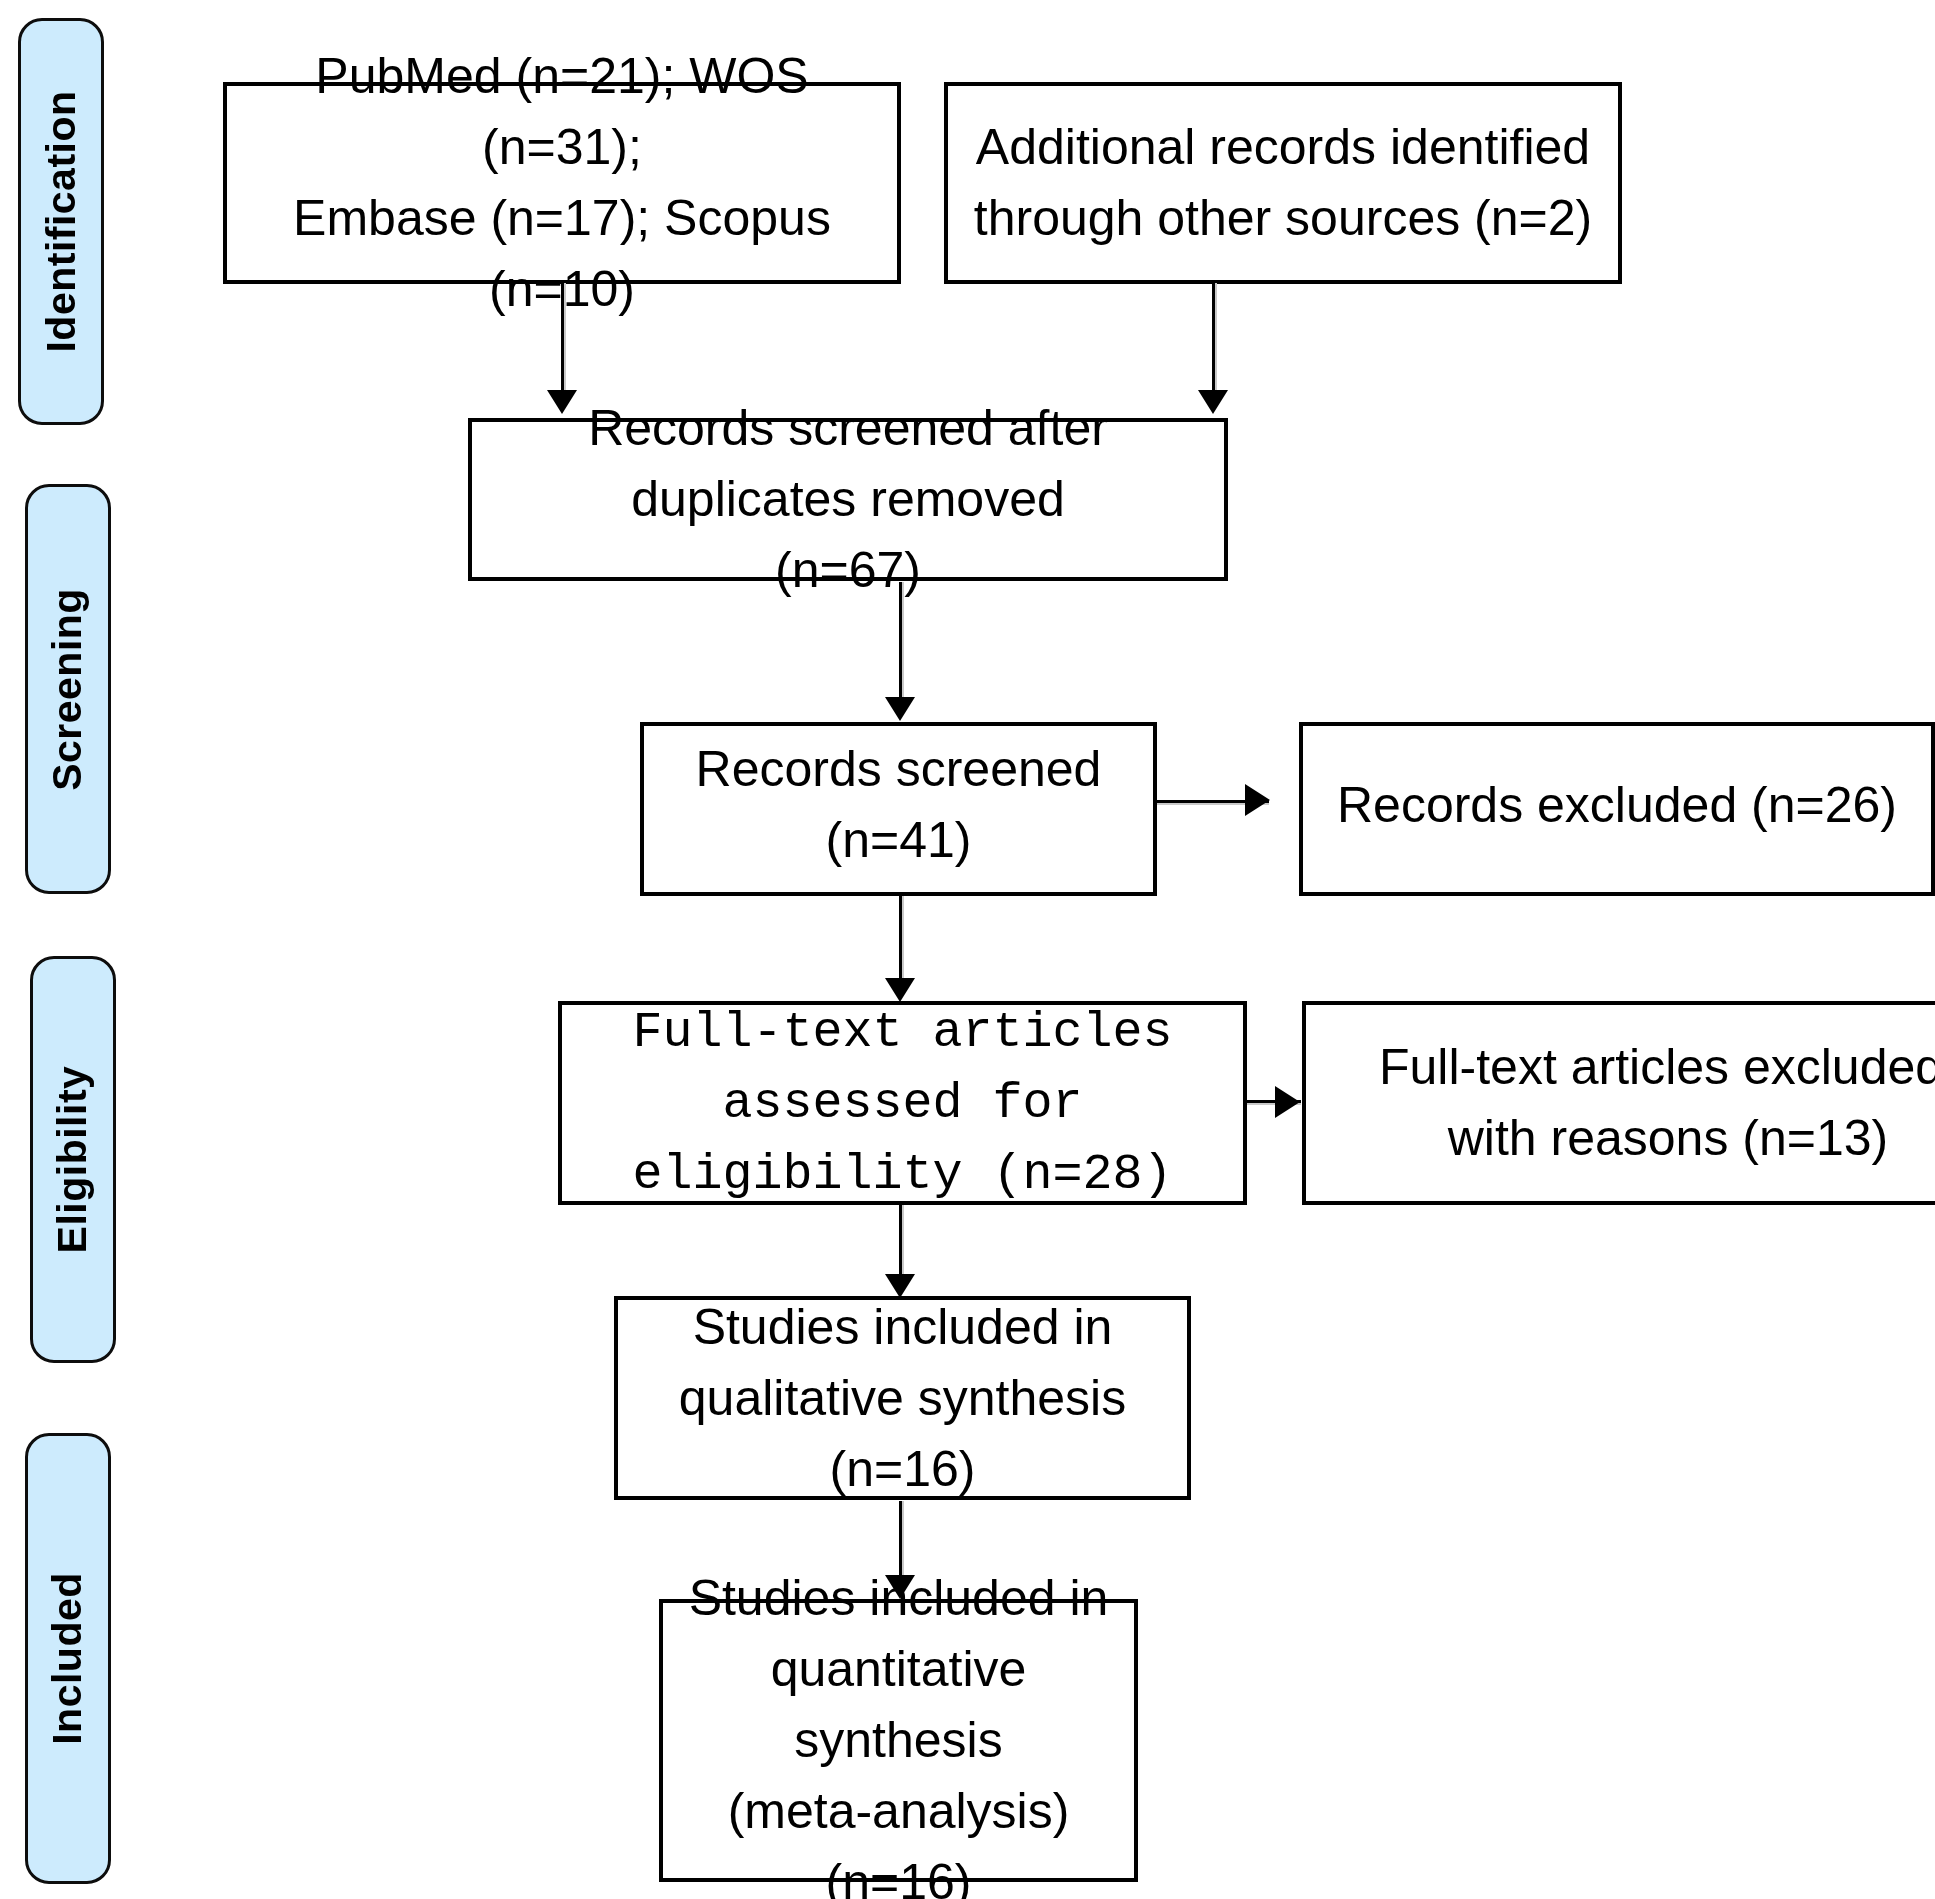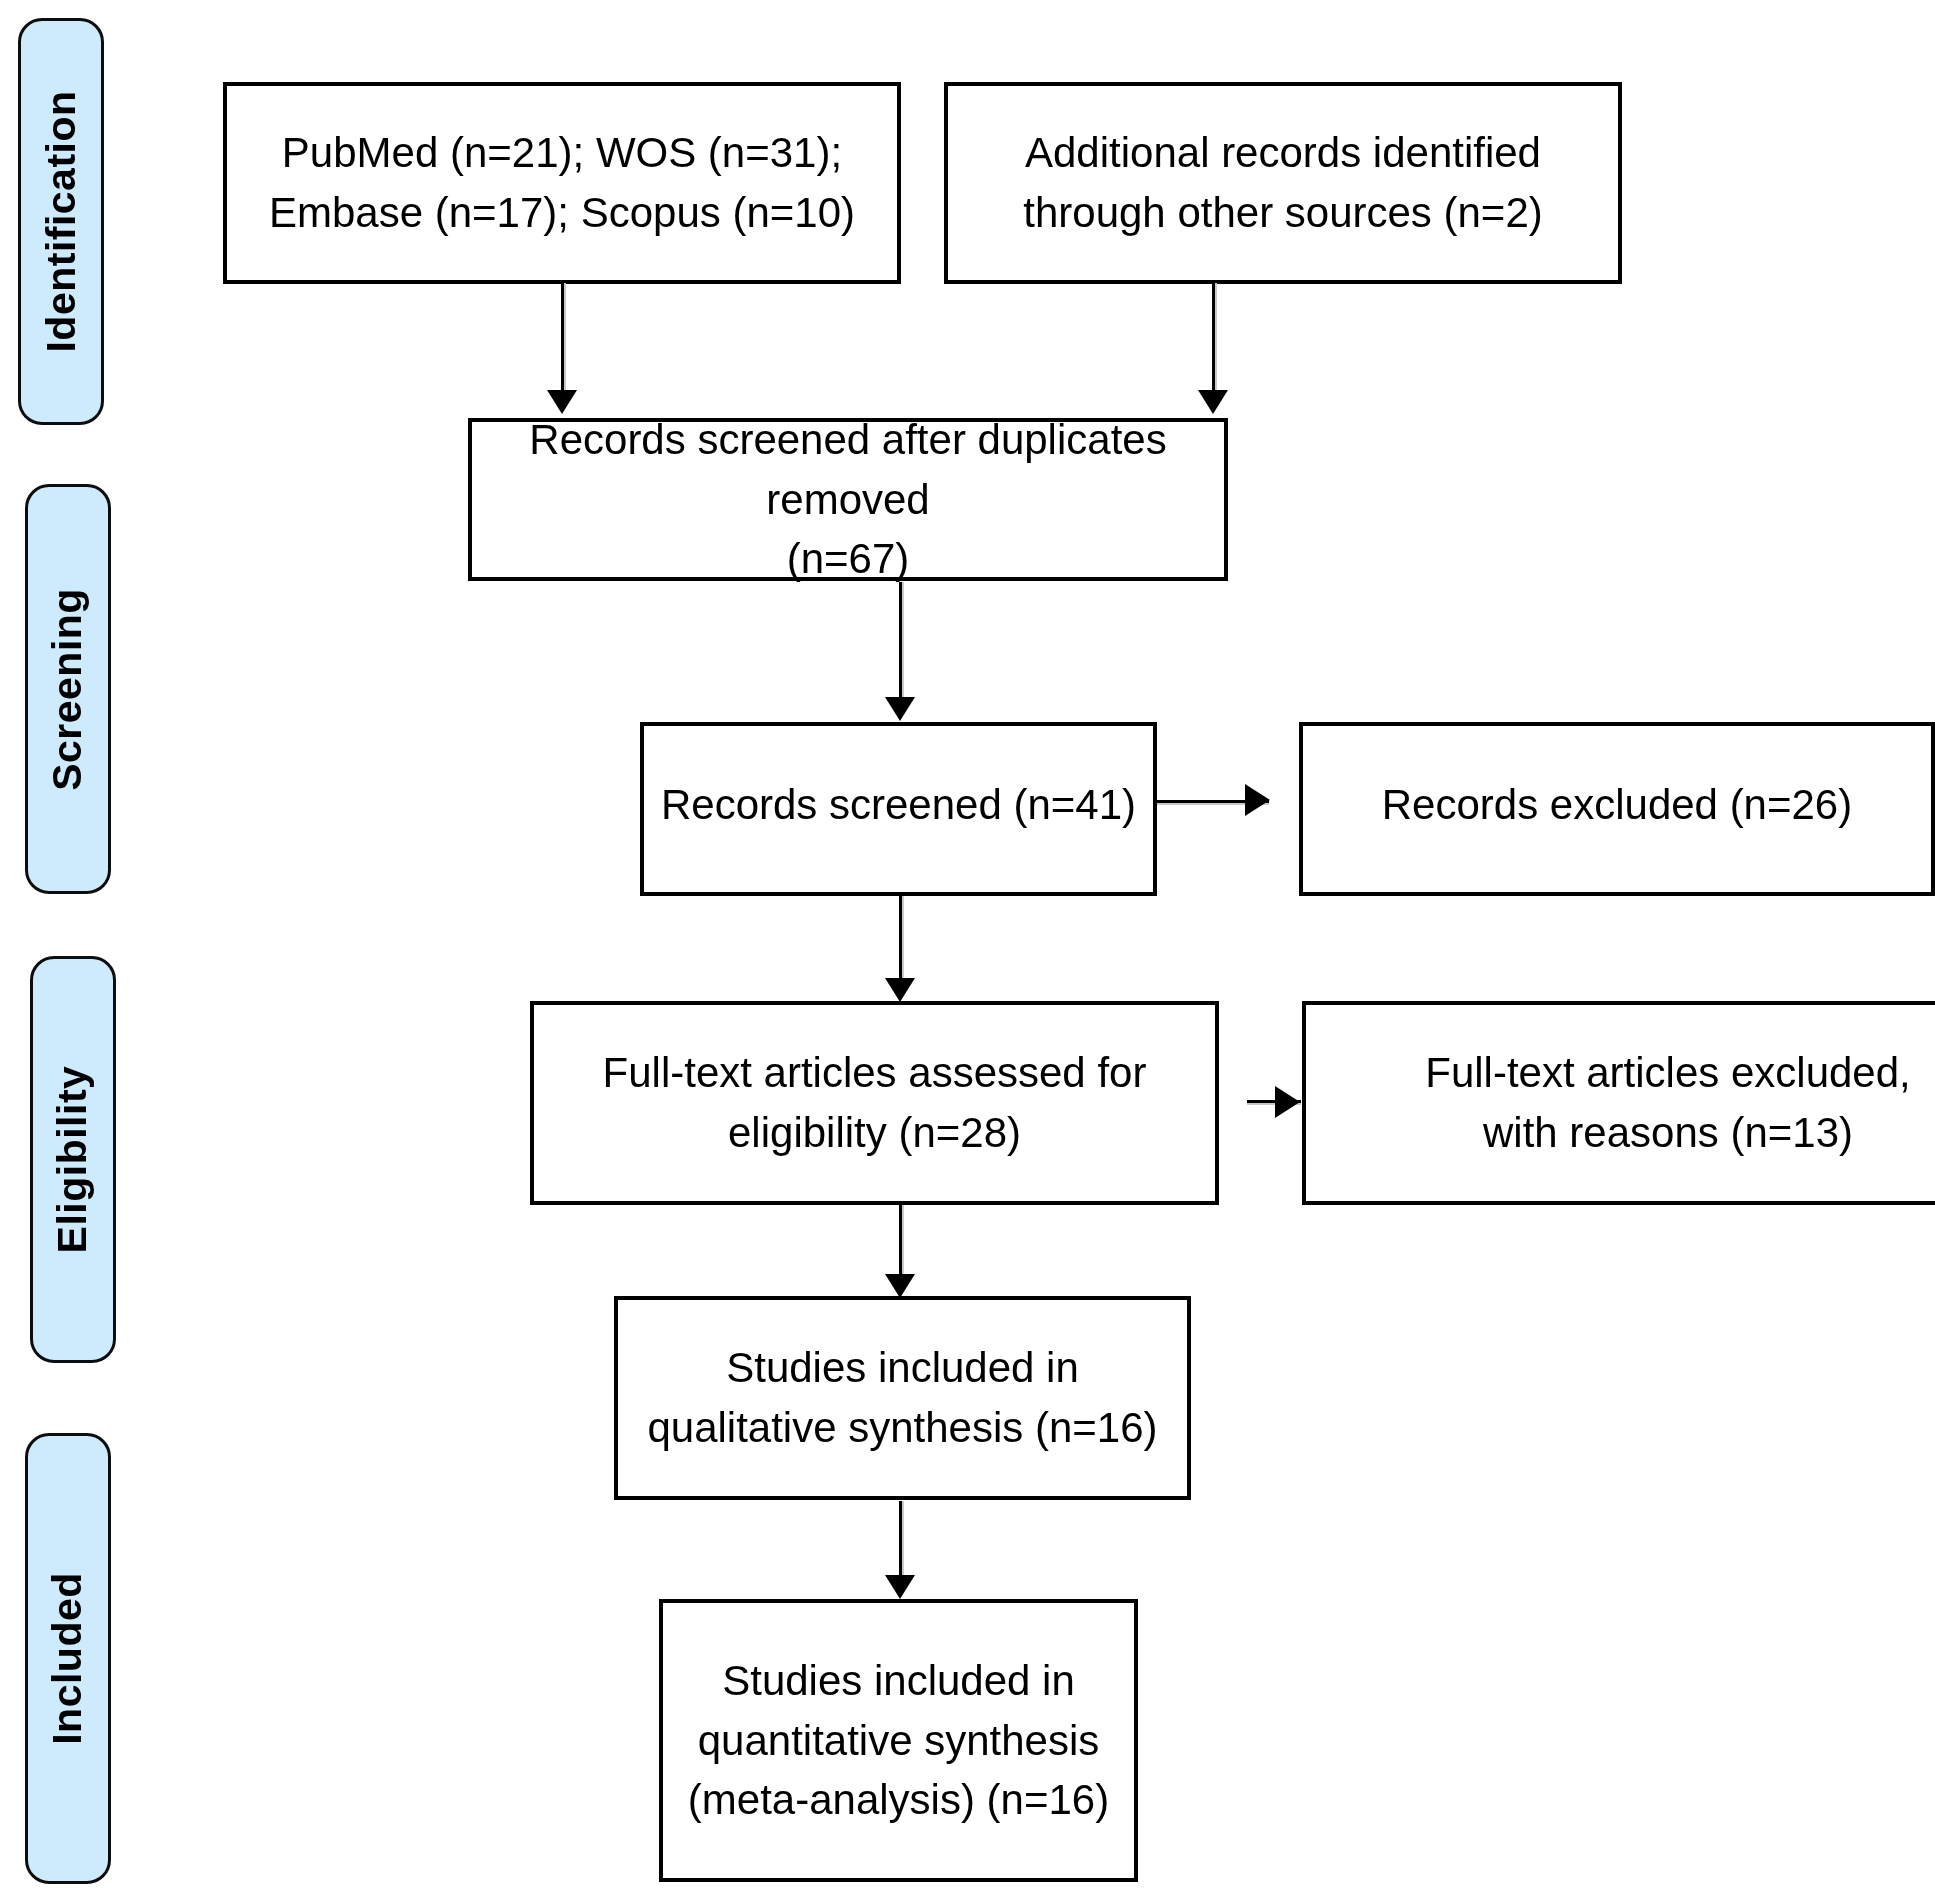--- a/index.html
+++ b/index.html
@@ -32,21 +32,21 @@
   
   .fbox{
     position:absolute;
     background:#ffffff;
     border:4.9px solid #000000;
     box-sizing:border-box;
     display:flex;align-items:center;justify-content:center;
     text-align:center;
   }
   .fbox .txt{
-    font-size:42px;
+    font-size:50px;
     line-height:1.42;
     font-weight:400;
     color:#000;
     padding:0 14px;
     white-space:pre-line;
   }
   .fbox.up   .txt{margin-top:-7.6px;}
 
   
   .vline{position:absolute;background:#000;width:2.7px;}
@@ -123,21 +123,21 @@
 
   <div class="fbox up" style="left:1299px;top:722px;width:636px;height:174px;">
     <span class="txt">Records excluded (n=26)</span>
   </div>
 
   <div class="vline" style="left:899px;top:896px;height:84px;">
       <i class="halo"></i>
     </div>
   <div class="varrow" style="left:885px;top:978px;"></div>
 
-  <div class="fbox" style="left:530px;top:1001px;width:689px;height:204px;">
+  <div class="fbox" style="left:558px;top:1001px;width:689px;height:204px;font-family:Liberation Mono, monospace;">
     <span class="txt">Full-text articles assessed for
 eligibility (n=28)</span>
   </div>
 
   <div class="hline" style="left:1247px;top:1100px;width:54px;">
       <i class="halo"></i>
     </div>
   <div class="harrow" style="left:1275px;top:1086px;"></div>
 
   <div class="fbox" style="left:1302px;top:1001px;width:732px;height:204px;">

